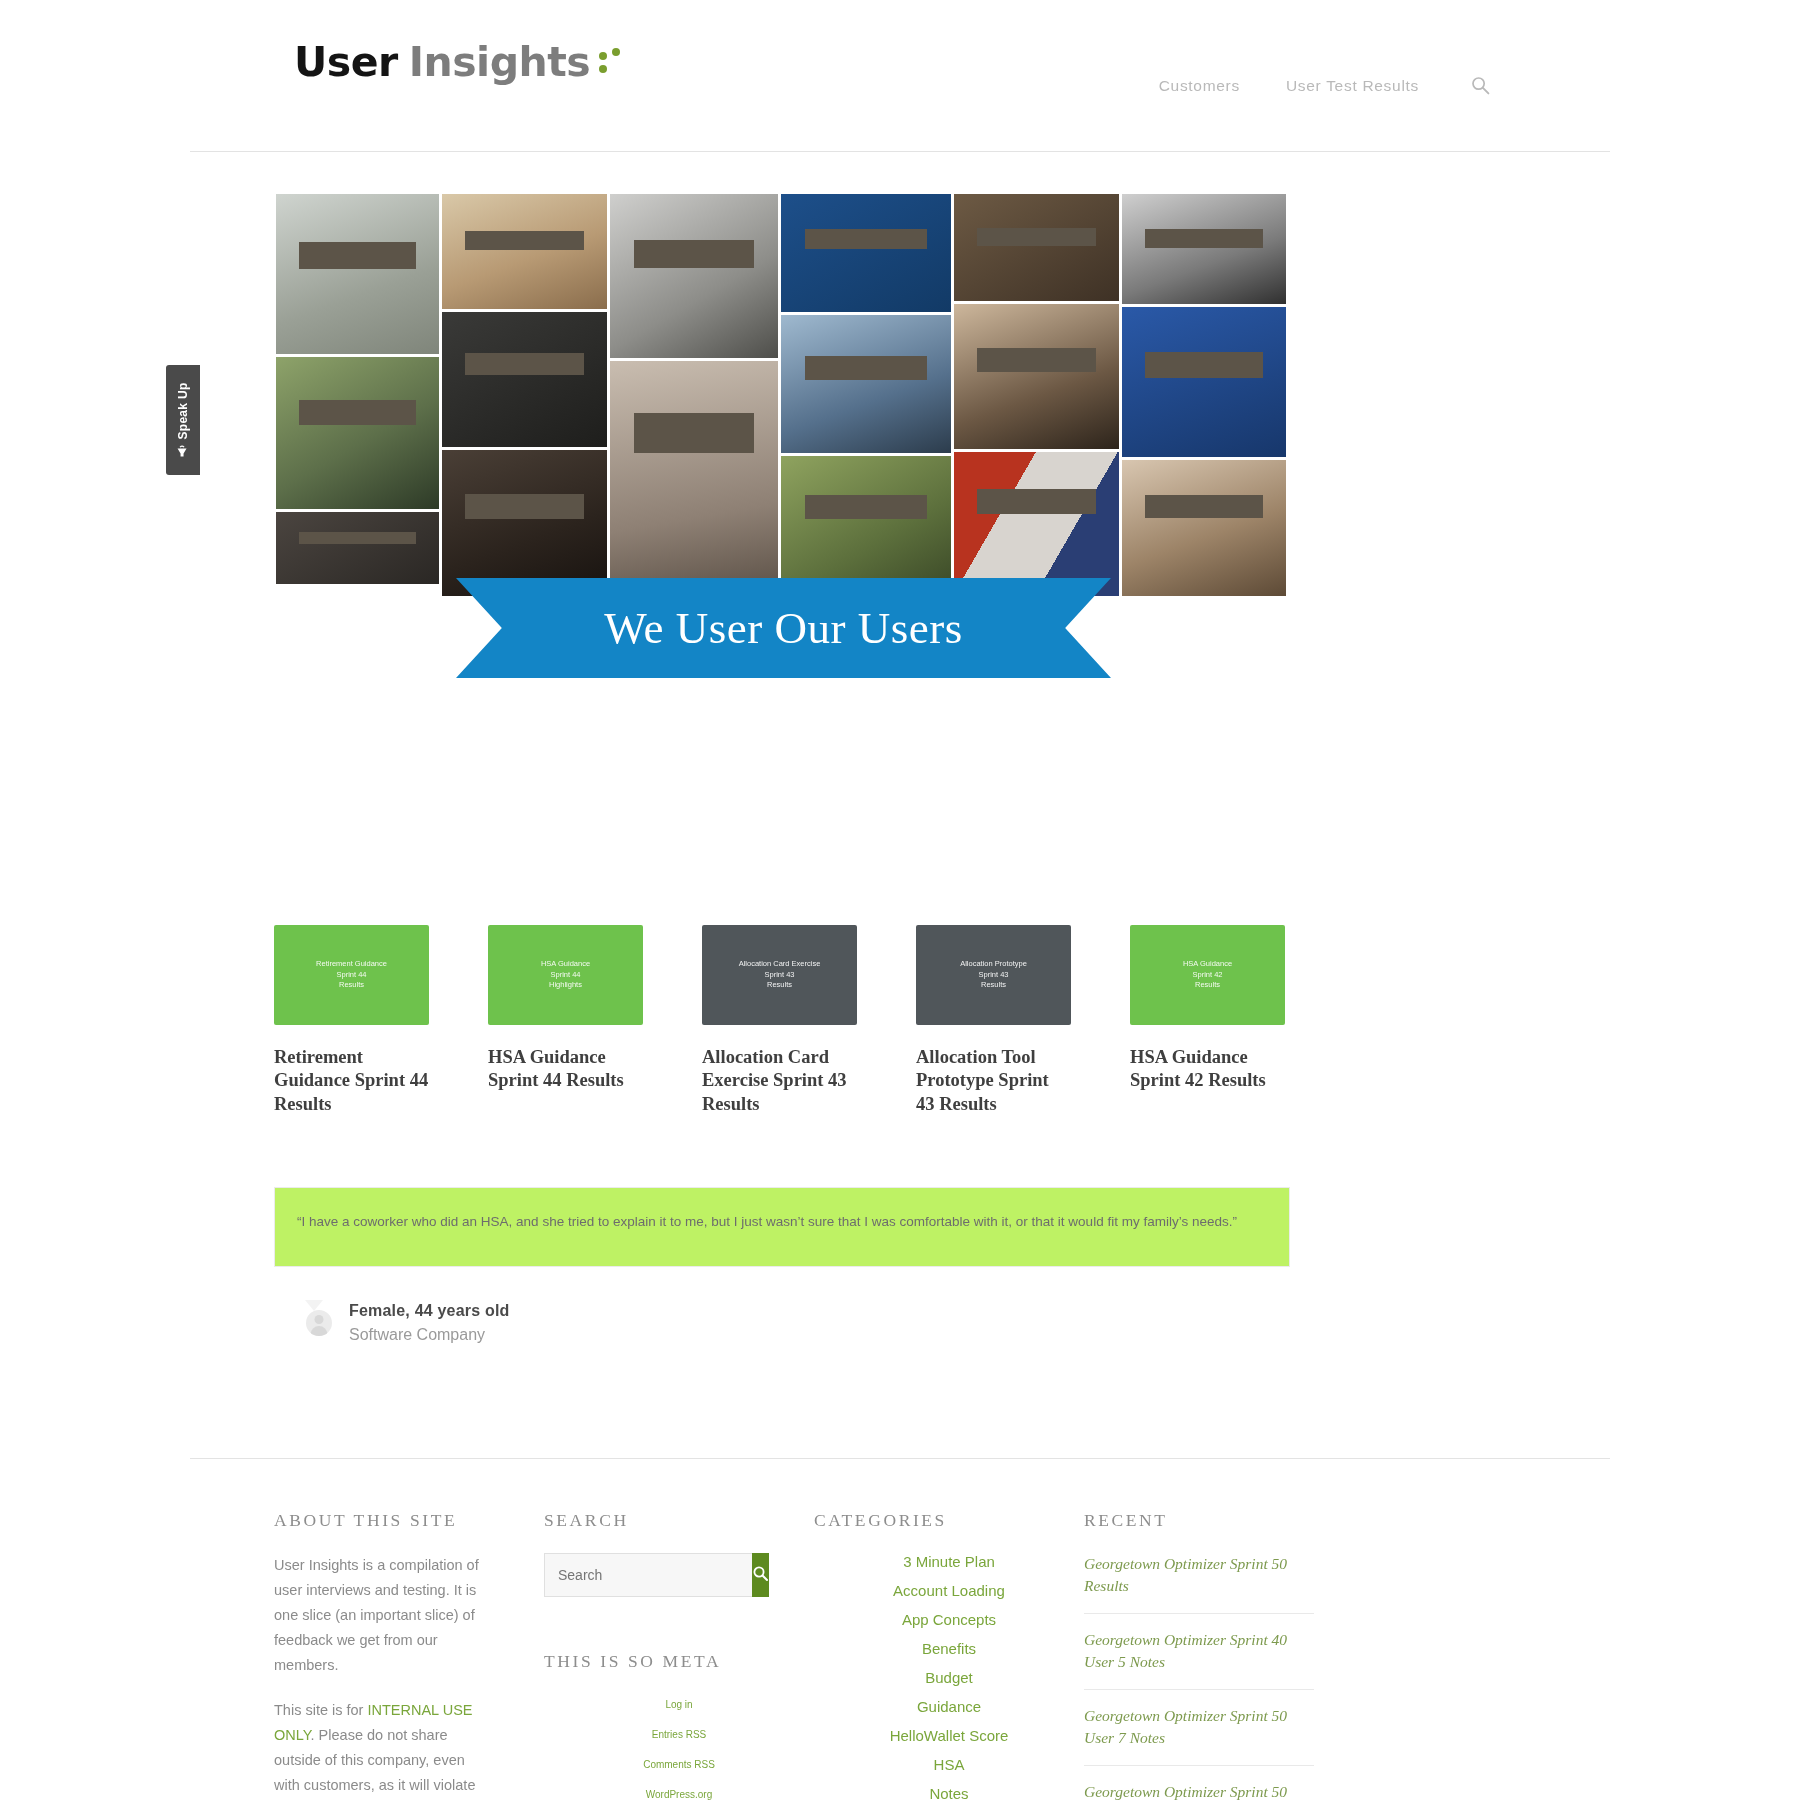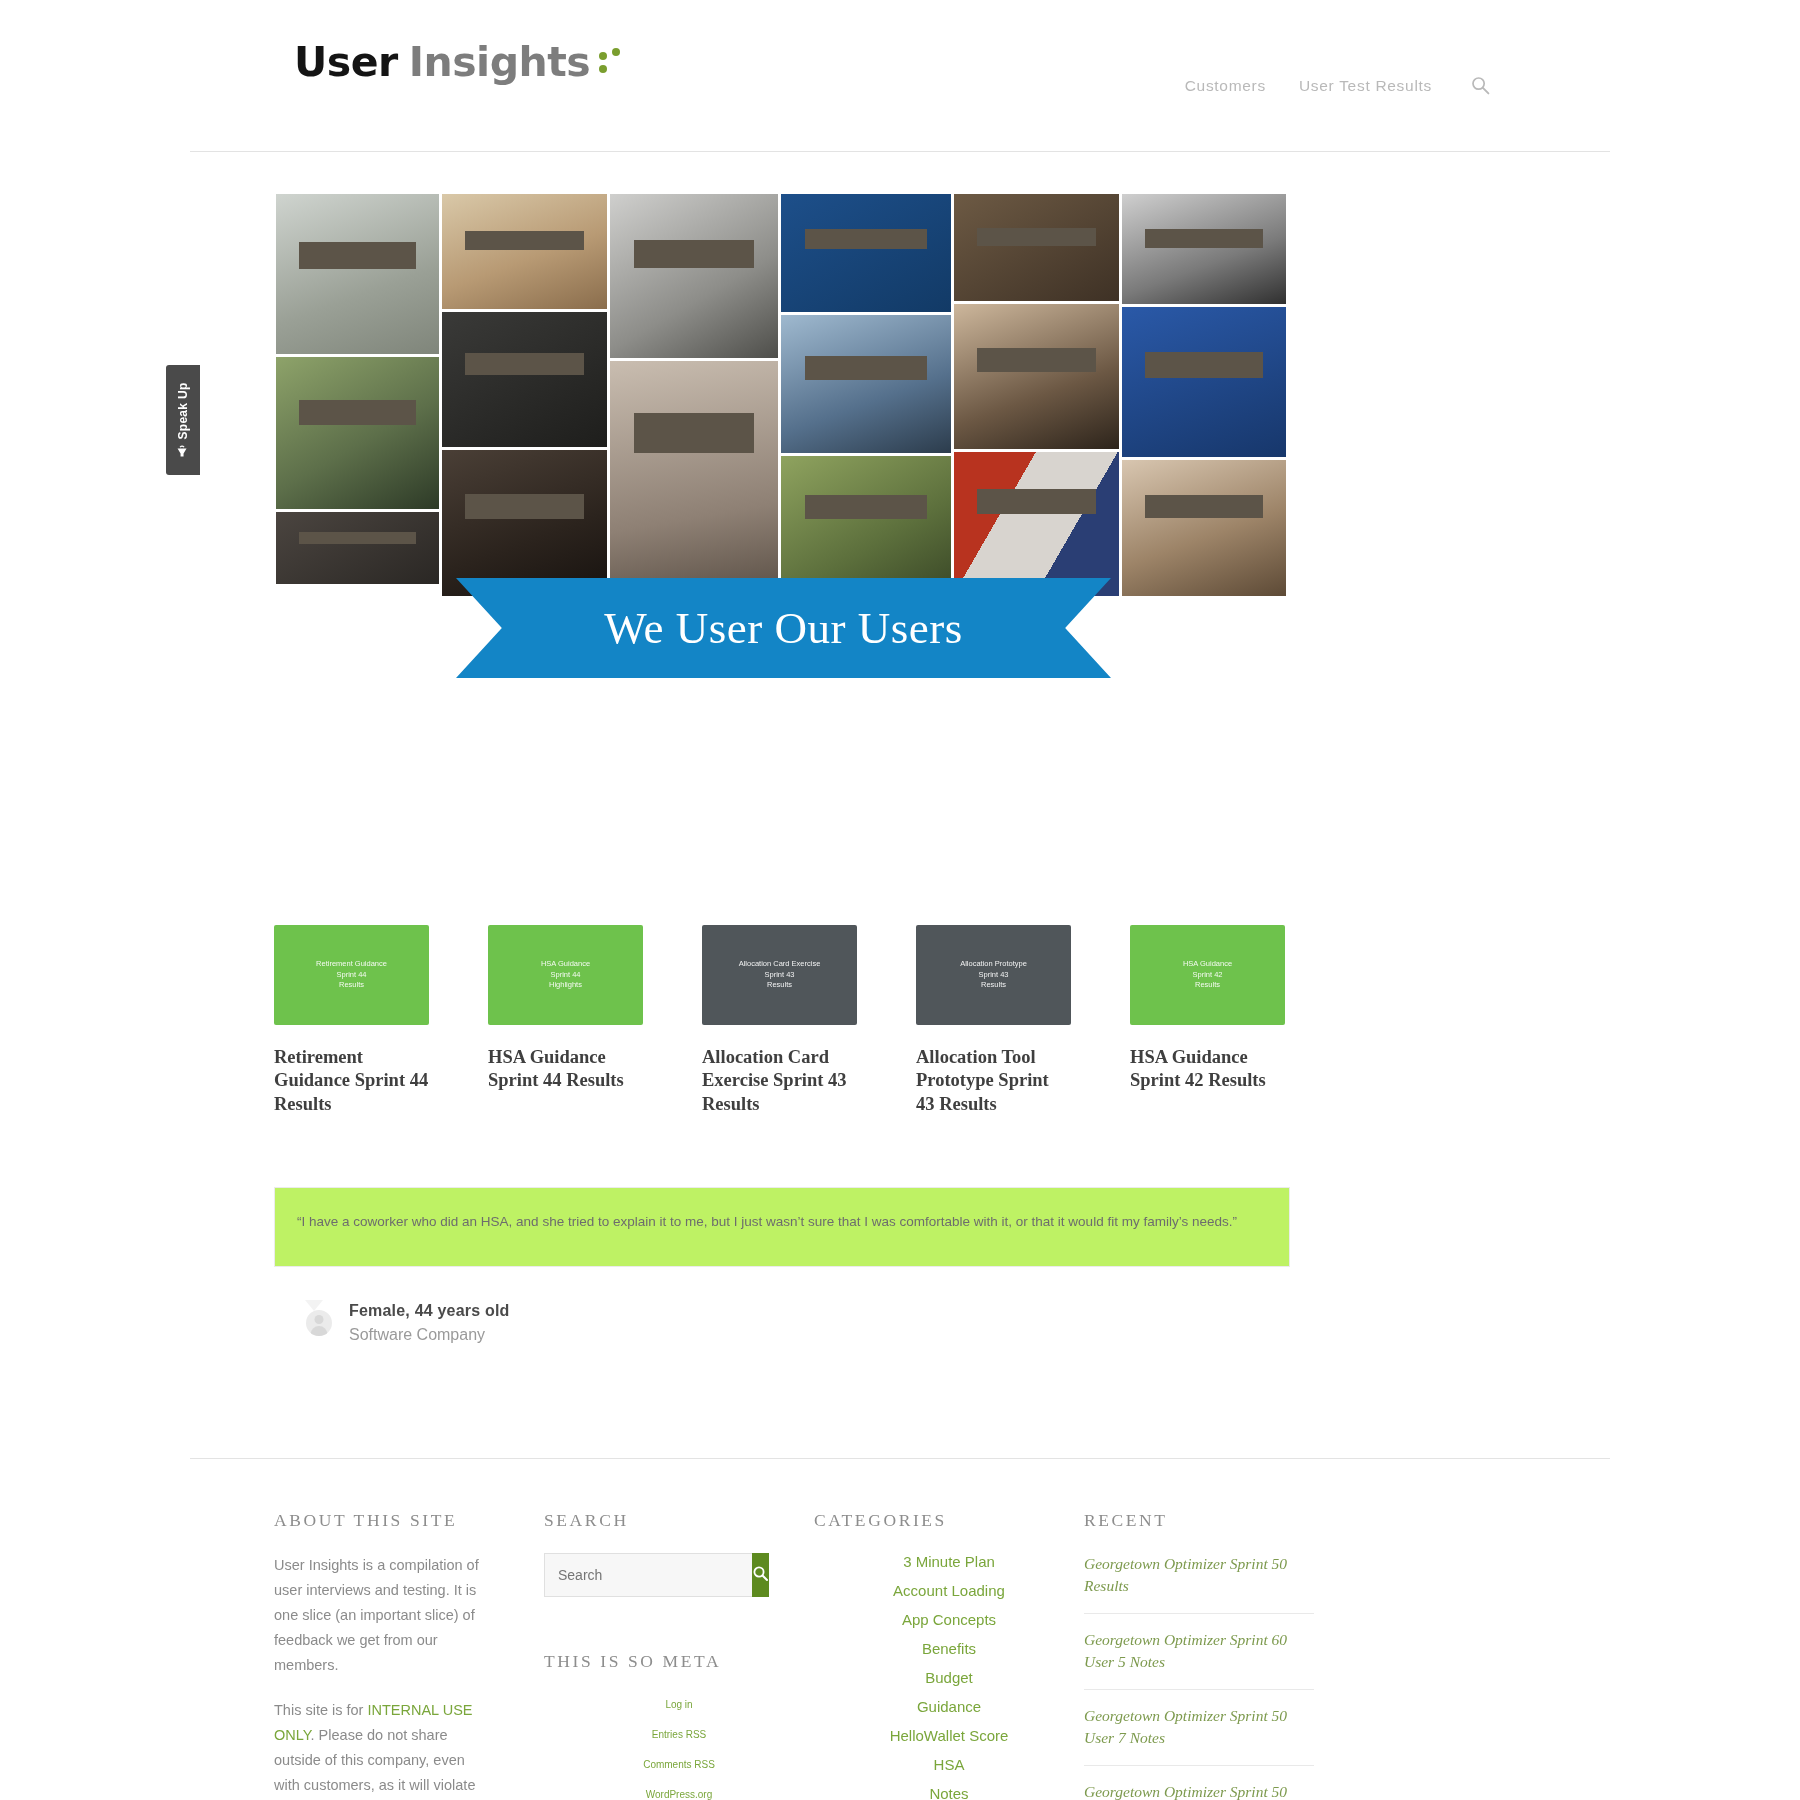--- a/index.html
+++ b/index.html
@@ -26,21 +26,21 @@
   .logo-insights { color: #7d7d7d; margin-left: 11px; }
   .logo-dots { margin-left: 9px; width: 26px; height: 30px; position: relative; }
   .logo-dots i {
     position: absolute; width: 8px; height: 8px; border-radius: 50%;
     background: #7a9e2e; display: block;
   }
   .logo-dots i:nth-child(1){ left: 0px;  top: 5px; }
   .logo-dots i:nth-child(2){ left: 13px; top: 1px; }
   .logo-dots i:nth-child(3){ left: 0px;  top: 18px; }
 
-  .nav { position: absolute; right: 120px; top: 76px; display: flex; align-items: center; gap: 33px; }
+  .nav { position: absolute; right: 120px; top: 76px; display: flex; align-items: center; gap: 46px; }
   .nav a {
     font-size: 15.5px; color: #b9b9b9; text-decoration: none;
     letter-spacing: 0.7px; font-family: "Liberation Sans", sans-serif;
   }
   .nav .search-btn { margin-left: 6px; display:flex; align-items:center; }
   .nav .search-btn svg { display: block; }
 
   
   .speakup {
     position: absolute; left: 166px; top: 365px;
@@ -387,21 +387,21 @@
 
       </ul>
     </div>
 
     <div class="col-recent">
       <div class="foot-head">Recent</div>
       <div class="recent-item">
           <a href="#">Georgetown Optimizer Sprint 50 Results</a>
         </div>
       <div class="recent-item">
-          <a href="#">Georgetown Optimizer Sprint 60 User 5 Notes</a>
+          <a href="#">Georgetown Optimizer Sprint 40 User 5 Notes</a>
         </div>
       <div class="recent-item">
           <a href="#">Georgetown Optimizer Sprint 50 User 7 Notes</a>
         </div>
       <div class="recent-item">
           <a href="#">Georgetown Optimizer Sprint 50 User 3 Notes</a>
         </div>
     </div>
 
   </div>

